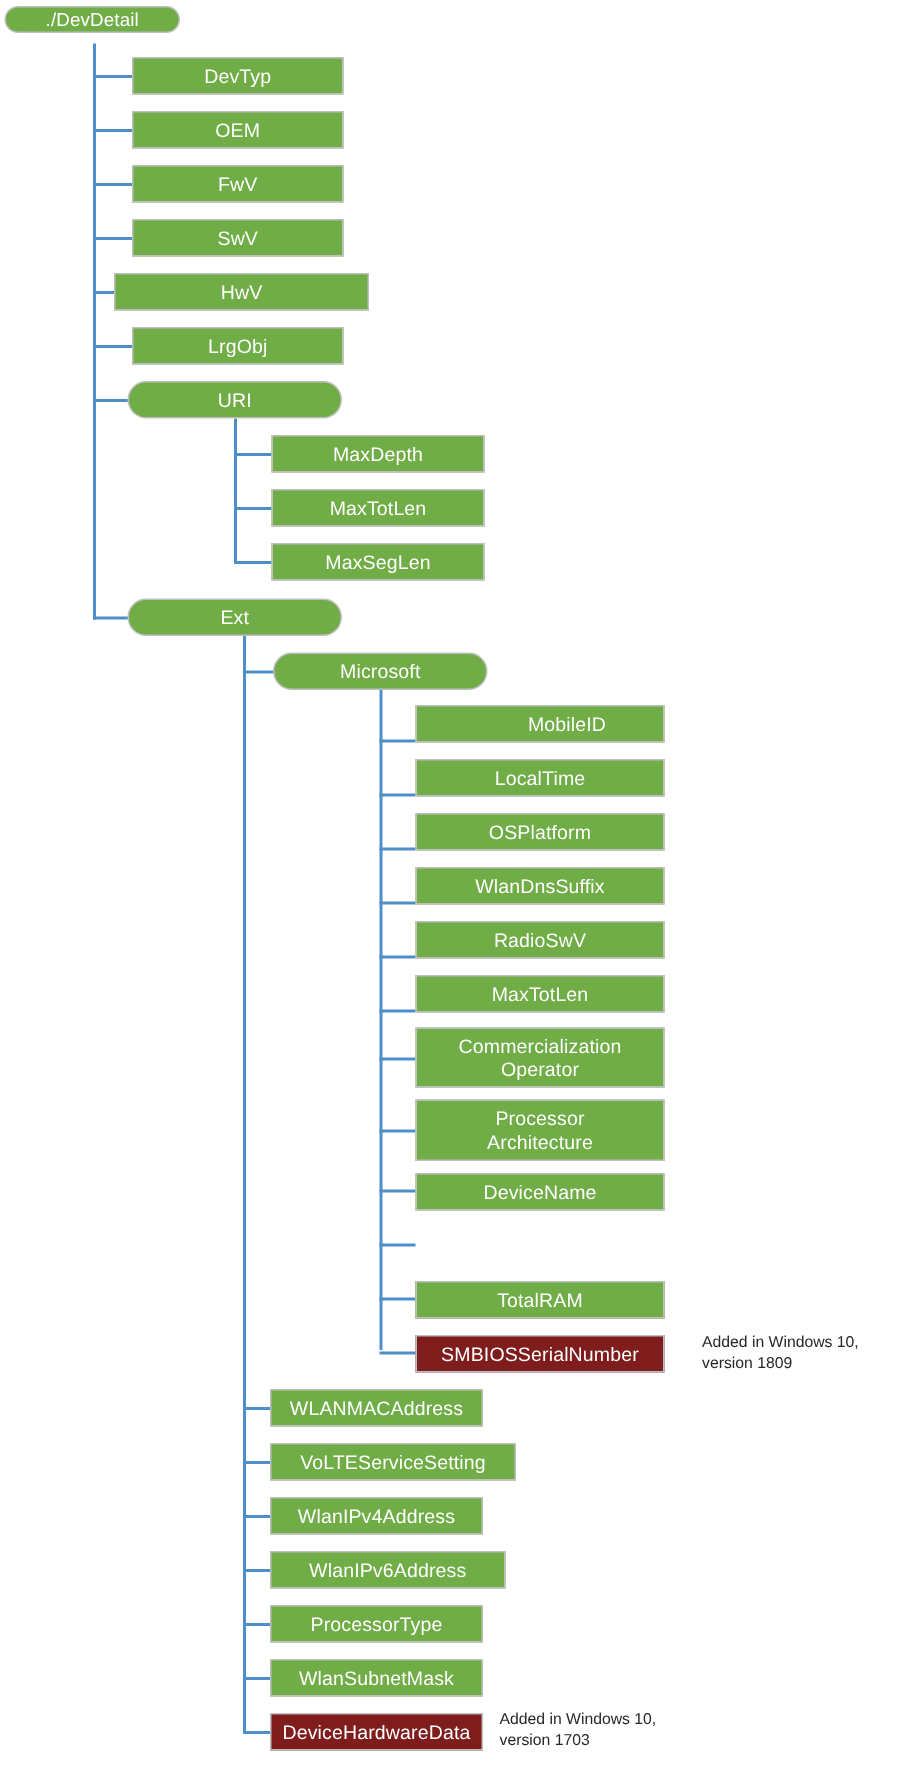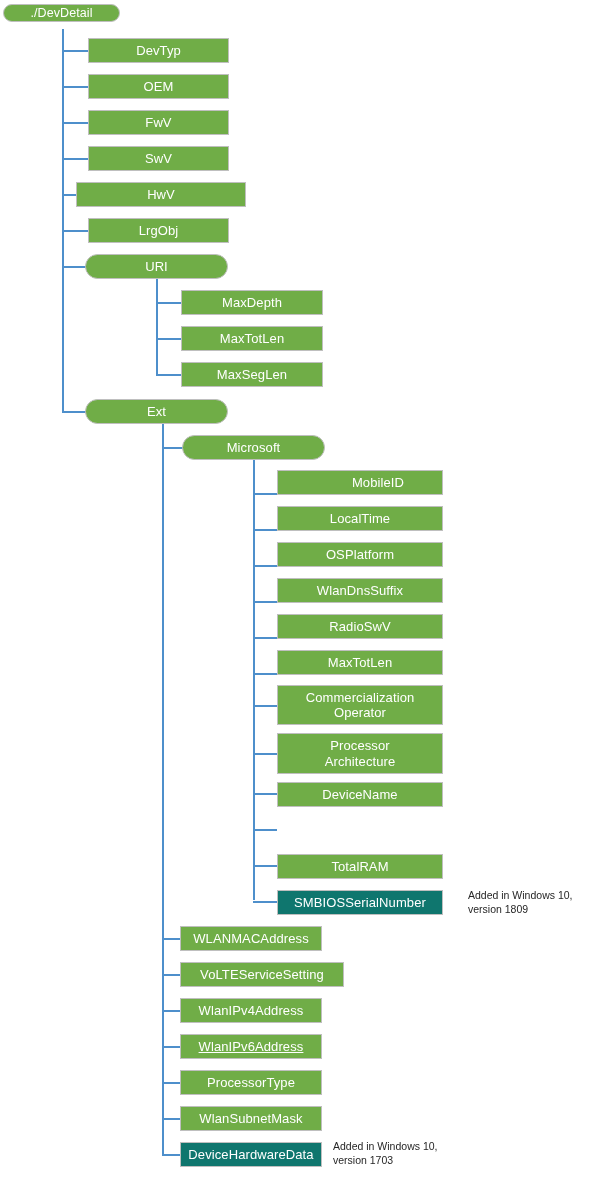--- a/index.html
+++ b/index.html
@@ -30,21 +30,21 @@
     justify-content: center;
     text-align: center;
     letter-spacing: 0.1px;
     white-space: pre-line;
     z-index: 3;
   }
   .node.pill {
     border-radius: 13px;
   }
   .node.blue {
-    background: #0f766e;
+    background: #7f1d1d;
   }
   .node.root {
     font-size: 12.5px;
     justify-content: center;
   }
   .conn {
     position: absolute;
     background: #4E8FCB;
     z-index: 1;
   }
@@ -104,21 +104,21 @@
   <div class="conn h" style="left:162px; top:1046px; width:21px;"></div>
   <div class="conn h" style="left:162px; top:1082px; width:21px;"></div>
   <div class="conn h" style="left:162px; top:1118px; width:21px;"></div>
   <div class="conn h" style="left:162px; top:1154px; width:21px;"></div>
 
   <div class="node pill" style="left:182px; top:435px; width:143px; height:25px;">Microsoft</div>
 
   <div class="node" style="left:180px; top:926px; width:142px; height:25px;">WLANMACAddress</div>
   <div class="node" style="left:180px; top:962px; width:164px; height:25px;">VoLTEServiceSetting</div>
   <div class="node" style="left:180px; top:998px; width:142px; height:25px;">WlanIPv4Address</div>
-  <div class="node" style="left:180px; top:1034px; width:142px; height:25px;text-decoration:underline;">WlanIPv6Address</div>
+  <div class="node" style="left:180px; top:1034px; width:157px; height:25px;">WlanIPv6Address</div>
   <div class="node" style="left:180px; top:1070px; width:142px; height:25px;">ProcessorType</div>
   <div class="node" style="left:180px; top:1106px; width:142px; height:25px;text-align:center;">WlanSubnetMask</div>
   <div class="node blue" style="left:180px; top:1142px; width:142px; height:25px;">DeviceHardwareData</div>
 
   <div class="conn v" style="left:253px; top:460px; height:440px;"></div>
 
   <div class="conn h" style="left:253px; top:493px; width:24px;"></div>
   <div class="conn h" style="left:253px; top:529px; width:24px;"></div>
   <div class="conn h" style="left:253px; top:565px; width:24px;"></div>
   <div class="conn h" style="left:253px; top:601px; width:24px;"></div>

